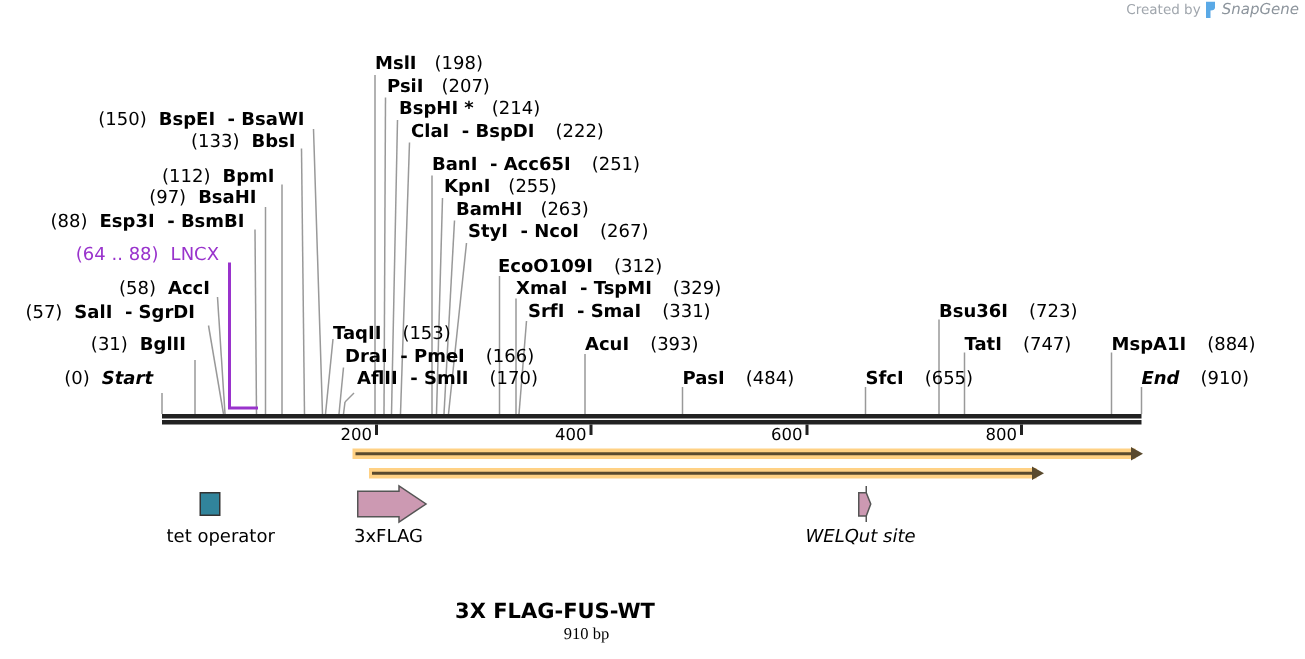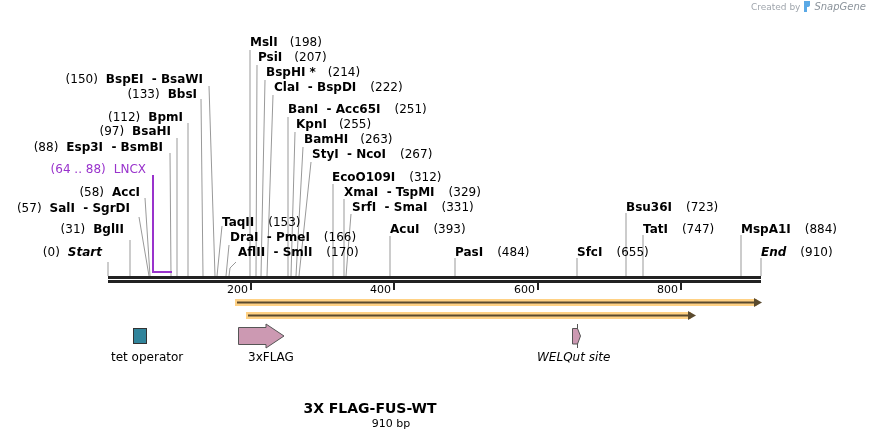--- a/index.html
+++ b/index.html
@@ -8,21 +8,21 @@
     #map { position: absolute; left: 0; top: 0; }
     .lbl { font-family: "DejaVu Sans", sans-serif; font-size: 12px; }
     .lbl .n { font-weight: bold; }
     .lbl .p { font-weight: normal; }
     .credit { position: absolute; right: 4px; top: 1px; font-size: 9px; color: #a0a6ad;
               font-family: "DejaVu Sans", sans-serif; display: flex; align-items: center; gap: 3px; }
     .credit .brand { font-size: 10px; color: #8c949c; font-style: italic; }
     .title { position: absolute; left: 0; width: 740px; top: 400px; text-align: center;
              font-weight: bold; font-size: 14px; }
     .subtitle { position: absolute; left: 0; width: 782px; top: 417px; text-align: center;
-                font-size: 11px; }
+                font-size: 11px; font-family: Liberation Serif, serif; }
     .flabel { position: absolute; font-size: 12px; top: 350px; white-space: nowrap; }
   </style>
 </head>
 <body>
 
 <div class="credit">
   <span>Created by</span>
   <svg width="8" height="11" viewBox="0 0 8 11">
     <path d="M1 0 H7 V4 Q7 6 4 6 V11 H1 Z" fill="#5aa9e6"></path>
   </svg>
@@ -227,17 +227,17 @@
     <text x="741" y="233">
       <tspan class="n">MspA1I</tspan><tspan dx="14" class="p">(884)</tspan>
     </text>
     <text x="761" y="256">
       <tspan class="n" font-style="italic">End</tspan><tspan dx="14" class="p">(910)</tspan>
     </text>
   </g>
 </svg>
 
 <div class="flabel" style="left:90px;margin-left:21px;">tet operator</div>
-<div class="flabel" style="left:248px;">3xFLAG</div>
+<div class="flabel" style="left:236px;">3xFLAG</div>
 <div class="flabel" style="left:537px;font-style:italic;">WELQut site</div>
 
 <div class="title">3X FLAG-FUS-WT</div>
 <div class="subtitle">910 bp</div>
 
 </body></html>

